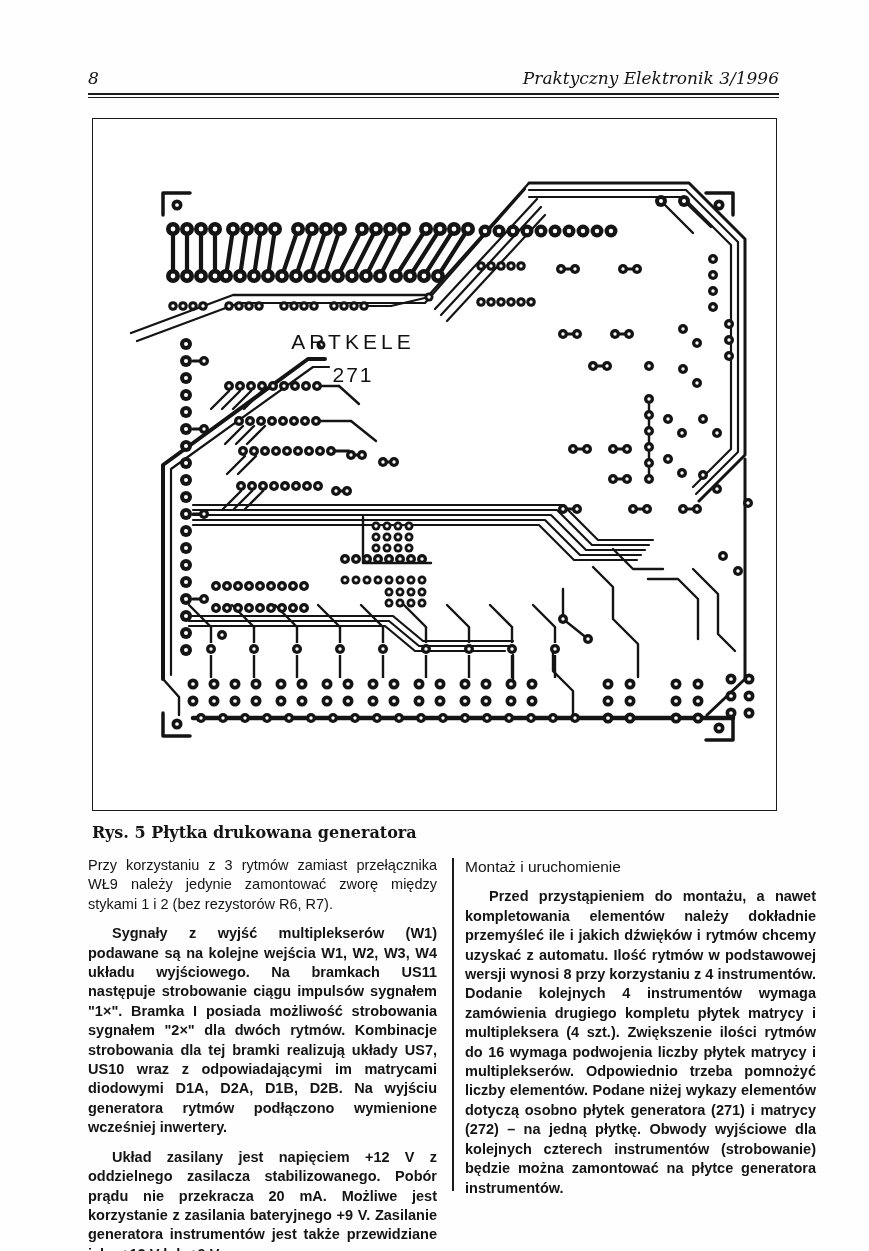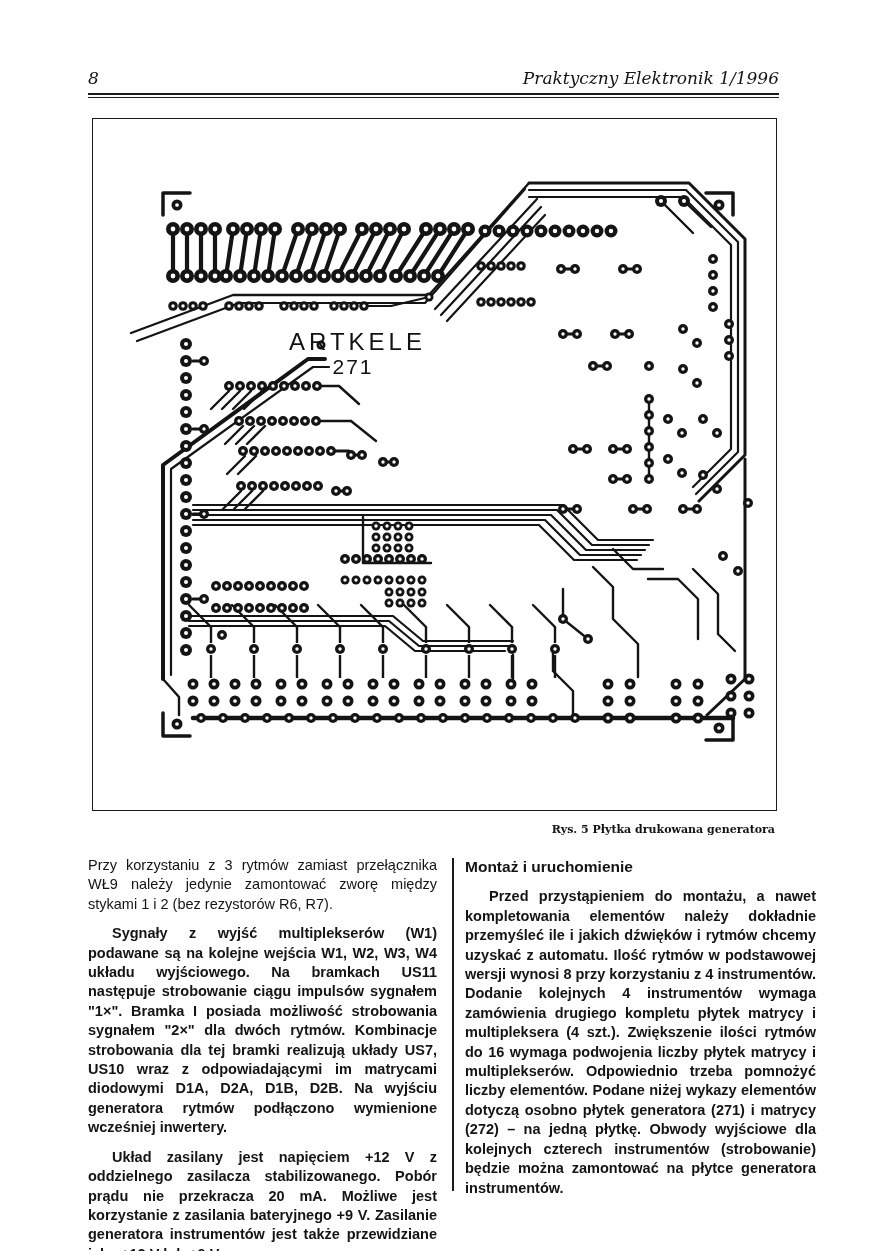--- a/index.html
+++ b/index.html
@@ -14,39 +14,39 @@
   .pg-number{position:absolute;left:0;bottom:0;}
   .journal{position:absolute;right:0;bottom:0;}
   .rule{position:absolute;left:88px;top:93px;width:691px;height:2px;
     border-top:2px solid #1c1c1c;border-bottom:1px solid #1c1c1c;}
   
   .figure-frame{position:absolute;left:92px;top:118px;width:683px;height:691px;
     border:1.6px solid #1a1a1a;background:#fff;}
   .figure-frame svg{position:absolute;left:0;top:0;}
   .board-label{position:absolute;left:196px;top:210px;width:128px;text-align:center;
     font-family:"Liberation Sans",sans-serif;color:#111;line-height:25px;}
-  .board-label .l1{font-size:24px;letter-spacing:4px;}
-  .board-label .l2{font-size:21px;letter-spacing:2px;}
-  .caption{position:absolute;left:92px;top:823px;width:683px;text-align:right;
-    font-family:"DejaVu Serif","Liberation Serif",serif;font-weight:bold;font-size:11px;}
+  .board-label .l1{font-size:21px;letter-spacing:4px;}
+  .board-label .l2{font-size:21px;letter-spacing:2px;margin-top:8px;}
+  .caption{position:absolute;left:92px;top:823px;width:683px;text-align:left;
+    font-family:"DejaVu Serif","Liberation Serif",serif;font-weight:bold;font-size:16px;}
   
   .col{position:absolute;top:856px;font-size:14.5px;line-height:19.4px;text-align:justify;}
   .col-left{left:88px;width:349px;}
   .col-right{left:465px;width:351px;}
   .col p{margin:0 0 10px 0;}
   .col p.ind{text-indent:24px;font-weight:bold;}
-  .col h3{font-size:15.5px;margin:1px 0 11px 0;font-weight:bold;text-align:left;}
+  .col h3{font-size:15.5px;margin:1px 0 11px 0;font-weight:normal;text-align:left;}
   .divider{position:absolute;left:452px;top:858px;width:2px;height:333px;background:#1a1a1a;}
 </style>
 </head>
 <body>
 
 <div class="pg-header">
   <span class="pg-number">8</span>
-  <span class="journal">Praktyczny Elektronik 1/1996</span>
+  <span class="journal">Praktyczny Elektronik 3/1996</span>
 </div>
 <div class="rule"></div>
 
 <div class="figure-frame">
   <svg id="pcb" width="683" height="691" viewBox="0 0 683 691">
       <path d="M70,96 V74 H97" fill="none" stroke="#141414" stroke-width="3.5" stroke-linejoin="round" stroke-linecap="round"></path>
       <path d="M613,74 H640 V96" fill="none" stroke="#141414" stroke-width="3.5" stroke-linejoin="round" stroke-linecap="round"></path>
       <path d="M70,594 V617 H97" fill="none" stroke="#141414" stroke-width="3.5" stroke-linejoin="round" stroke-linecap="round"></path>
       <path d="M640,598 V621 H613" fill="none" stroke="#141414" stroke-width="3.5" stroke-linejoin="round" stroke-linecap="round"></path>
       <path d="M70,560 V346 L215,240 H232" fill="none" stroke="#141414" stroke-width="4" stroke-linejoin="round" stroke-linecap="round"></path>

